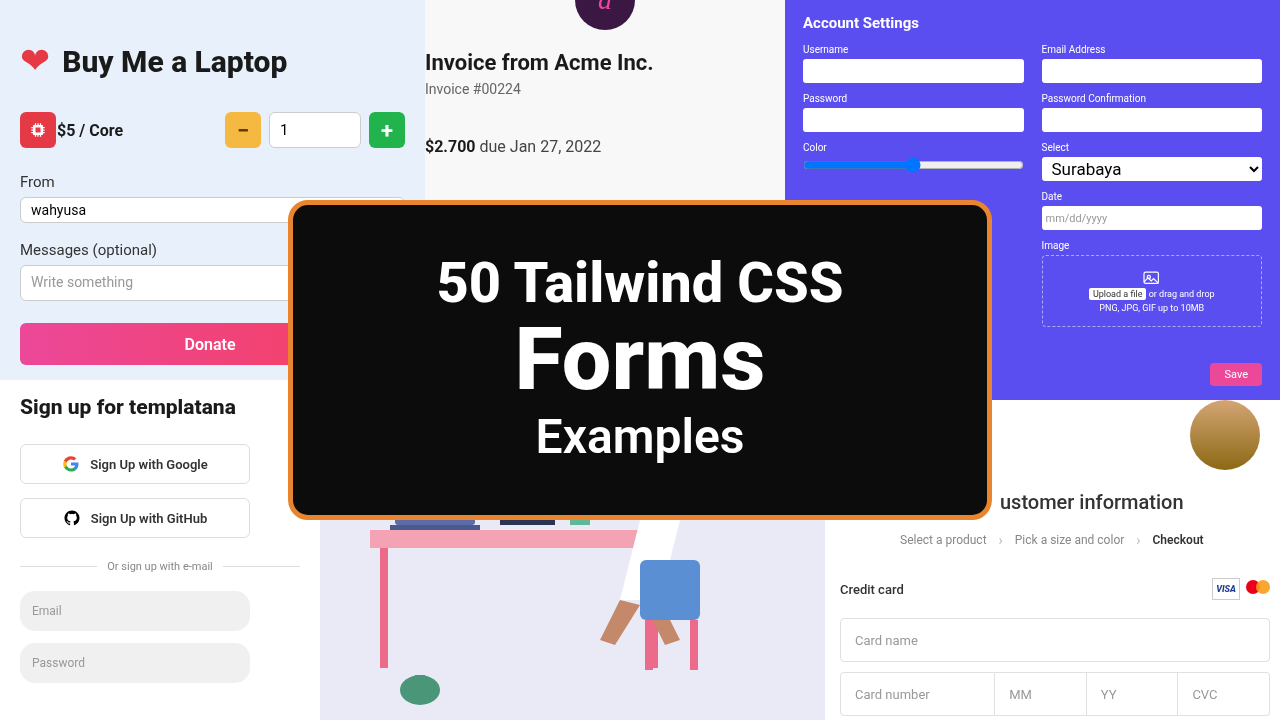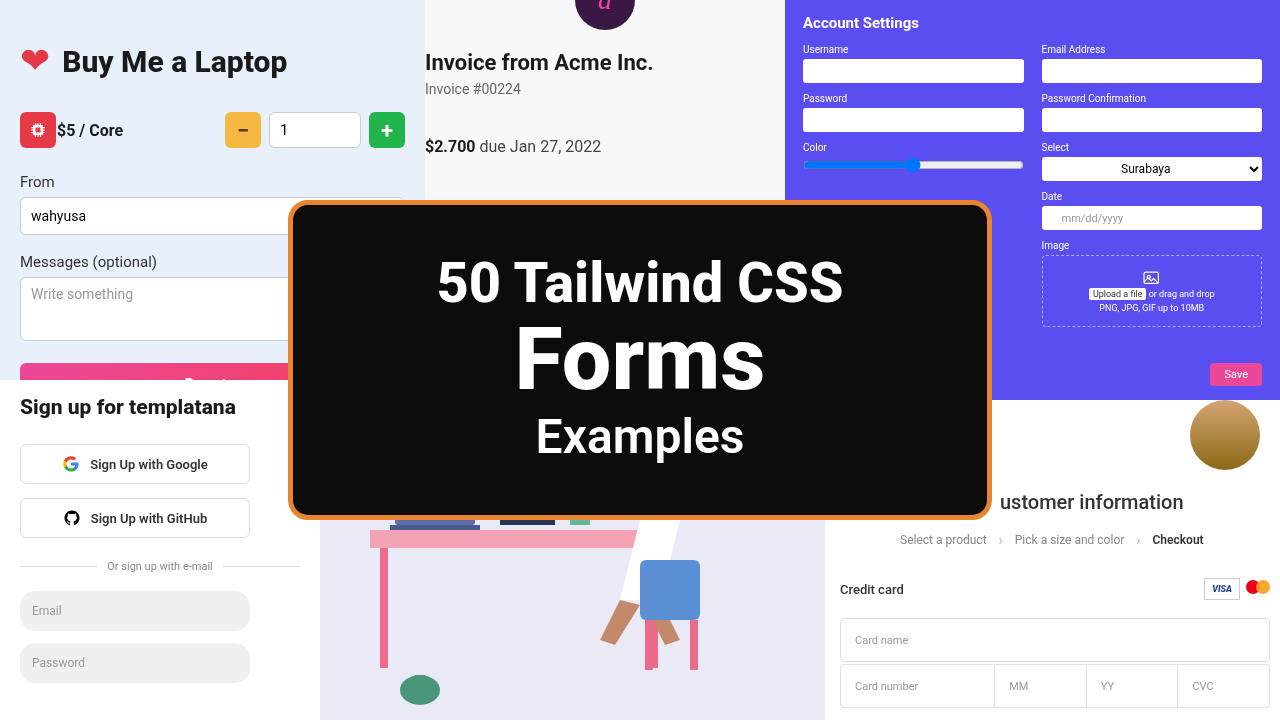--- a/index.html
+++ b/index.html
@@ -12,22 +12,22 @@
     .p1-title-text { font-size: 30px; font-weight: 800; color: #1a1a1a; }
     .p1-price-row { display: flex; align-items: center; gap: 1px; margin-bottom: 25px; }
     .chip-icon { width: 36px; height: 36px; background: #e63946; border-radius: 6px; display: flex; align-items: center; justify-content: center; color: #fff; font-size: 20px; }
     .p1-price { font-size: 16px; font-weight: 700; color: #1a1a1a; }
     .p1-qty { display: flex; gap: 8px; align-items: center; margin-left: auto; }
     .qty-btn { width: 36px; height: 36px; border: none; border-radius: 6px; font-size: 22px; font-weight: 700; cursor: pointer; display: flex; align-items: center; justify-content: center; }
     .btn-minus { background: #f5b841; color: #5a3a00; }
     .btn-plus { background: #22b44c; color: #fff; }
     .qty-input { width: 92px; height: 36px; border: 1px solid #ccc; border-radius: 6px; padding: 0 10px; font-size: 15px; }
     .p1-label { font-size: 15px; color: #333; margin-bottom: 6px; display: block; }
-    .p1-input { width: 100%; height: 38px; border: 1px solid #ccc; border-radius: 6px; padding: 0 10px; font-size: 14px; margin-bottom: 18px; }
-    .p1-textarea { width: 100%; height: 64px; border: 1px solid #ccc; border-radius: 6px; padding: 8px 10px; font-size: 14px; resize: none; }
+    .p1-input { width: 100%; height: 26px; border: 1px solid #ccc; border-radius: 6px; padding: 0 10px; font-size: 14px; margin-bottom: 18px; }
+    .p1-textarea { width: 100%; height: 36px; border: 1px solid #ccc; border-radius: 6px; padding: 8px 10px; font-size: 14px; resize: none; }
     .donate-btn { width: 380px; height: 42px; border: none; border-radius: 6px; background: linear-gradient(90deg, #ec4899, #f43f5e); color: #fff; font-size: 16px; font-weight: 600; cursor: pointer; margin-top: 18px; }
     
     
     .panel2 { position: absolute; left: 0; top: 380px; width: 320px; height: 340px; background: #fff; padding: 15px 20px; }
     .p2-title { font-size: 21px; font-weight: 800; color: #1a1a1a; margin-bottom: 25px; }
     .oauth-btn { width: 230px; height: 40px; border: 1px solid #ddd; border-radius: 6px; background: #fff; display: flex; align-items: center; justify-content: center; gap: 10px; font-size: 13px; font-weight: 600; color: #333; cursor: pointer; margin-bottom: 14px; }
     .google-icon { width: 18px; height: 18px; }
     .github-icon { width: 18px; height: 18px; color: #000; }
     .divider { display: flex; align-items: center; margin: 22px 0 18px; font-size: 11px; color: #888; }
     .divider::before, .divider::after { content: ''; flex: 1; height: 1px; background: #ddd; }
@@ -46,41 +46,41 @@
     
     .panel4 { position: absolute; left: 320px; top: 440px; width: 505px; height: 280px; background: #e9eaf6; overflow: hidden; }
     
     
     .panel5 { position: absolute; left: 785px; top: 0; width: 495px; height: 400px; background: #5b4ef0; padding: 14px 18px; color: #fff; }
     .p5-title { font-size: 15px; font-weight: 700; margin-bottom: 12px; }
     .p5-grid { display: grid; grid-template-columns: 1fr 1fr; gap: 10px 18px; }
     .p5-field label { font-size: 10px; display: block; margin-bottom: 4px; }
     .p5-input { width: 100%; height: 24px; border: none; border-radius: 3px; padding: 0 6px; font-size: 11px; }
     .p5-range { width: 100%; }
-    .p5-select { width: 100%; height: 24px; border: none; border-radius: 3px; font-size: 12px; padding: 0 6px; background: #fff; text-align: center; }
-    .p5-date { width: 100%; height: 24px; border: none; border-radius: 3px; font-size: 11px; padding: 0 20px; }
+    .p5-select { width: 100%; height: 24px; border: none; border-radius: 3px; font-size: 17px; padding: 0 6px; background: #fff; }
+    .p5-date { width: 100%; height: 24px; border: none; border-radius: 3px; font-size: 11px; padding: 0 4px; }
     .p5-upload { border: 1px dashed rgba(255,255,255,0.5); border-radius: 4px; height: 72px; display: flex; flex-direction: column; align-items: center; justify-content: center; font-size: 9px; gap: 4px; }
     .p5-upload-btn { background: #fff; color: #333; padding: 1px 4px; border-radius: 2px; font-size: 9px; }
     .p5-save { position: absolute; right: 18px; bottom: 14px; background: #ec4899; color: #fff; border: none; border-radius: 4px; padding: 5px 14px; font-size: 11px; cursor: pointer; }
     
     
     .panel6 { position: absolute; left: 830px; top: 400px; width: 450px; height: 320px; background: #fff; padding: 0 10px; }
     .p6-avatar { width: 70px; height: 70px; border-radius: 50%; background: linear-gradient(#d4a574, #8b6914); margin: 0 auto; position: relative; left: 170px; }
     .p6-title { font-size: 20px; font-weight: 500; color: #333; margin: 20px 0 18px 160px; }
     .p6-steps { display: flex; align-items: center; gap: 12px; font-size: 12px; color: #888; margin-bottom: 30px; padding-left: 60px; }
     .p6-step.active { color: #333; font-weight: 600; }
     .chevron { color: #bbb; font-size: 14px; }
     .p6-cc-row { display: flex; align-items: center; justify-content: space-between; margin-bottom: 18px; }
     .p6-cc-label { font-size: 13px; color: #333; font-weight: 500; }
     .cc-icons { display: flex; gap: 6px; }
-    .visa { width: 36px; height: 22px; background: #fff; border: 1px solid #ccc; display: flex; align-items: center; justify-content: center; font-size: 9px; font-weight: 800; color: #1a3a8f; font-style: italic; }
+    .visa { width: 28px; height: 22px; background: #fff; border: 1px solid #ccc; display: flex; align-items: center; justify-content: center; font-size: 9px; font-weight: 800; color: #1a3a8f; font-style: italic; }
     .mc { width: 24px; height: 22px; position: relative; }
     .mc::before { content: ''; position: absolute; width: 14px; height: 14px; background: #eb001b; border-radius: 50%; left: 0; top: 2px; }
     .mc::after { content: ''; position: absolute; width: 14px; height: 14px; background: #f79e1b; border-radius: 50%; right: 0; top: 2px; opacity: 0.9; }
-    .p6-input { width: 100%; height: 44px; border: 1px solid #e0e0e0; border-radius: 4px; padding: 0 14px; font-size: 11px; margin-bottom: 2px; }
+    .p6-input { width: 100%; height: 44px; border: 1px solid #e0e0e0; border-radius: 4px; padding: 0 14px; font-size: 13px; margin-bottom: 10px; }
     .p6-input-row { display: flex; gap: 0; }
     .p6-input-row input { border-radius: 0; }
     .p6-input-row input:first-child { border-radius: 4px 0 0 4px; flex: 2; }
     .p6-input-row input:not(:first-child) { flex: 1; border-left: none; }
     .p6-input-row input:last-child { border-radius: 0 4px 4px 0; }
     
     
     .overlay { position: absolute; left: 288px; top: 200px; width: 704px; height: 320px; background: #0c0c0c; border: 5px solid #e8852e; border-radius: 20px; display: flex; flex-direction: column; align-items: center; justify-content: center; color: #fff; z-index: 100; }
     .overlay-line1 { font-size: 56px; font-weight: 800; line-height: 1; }
     .overlay-line2 { font-size: 88px; font-weight: 800; line-height: 1.1; }

